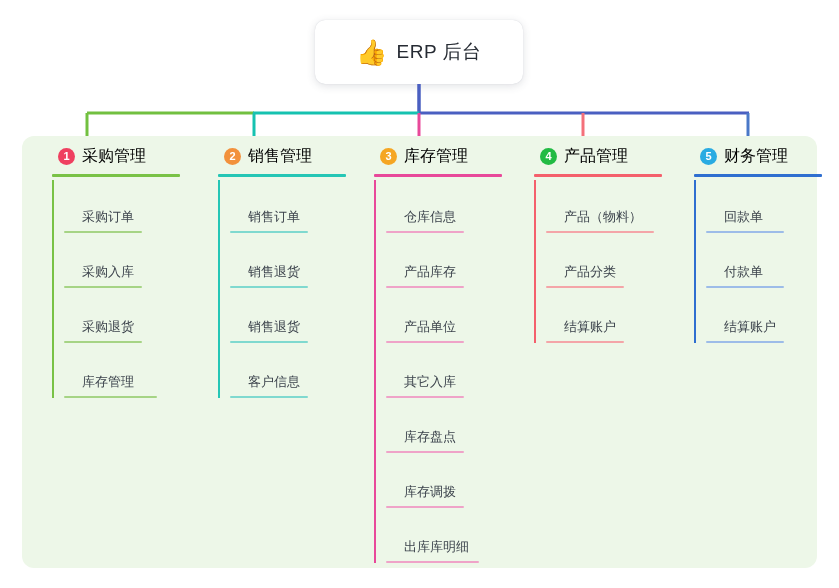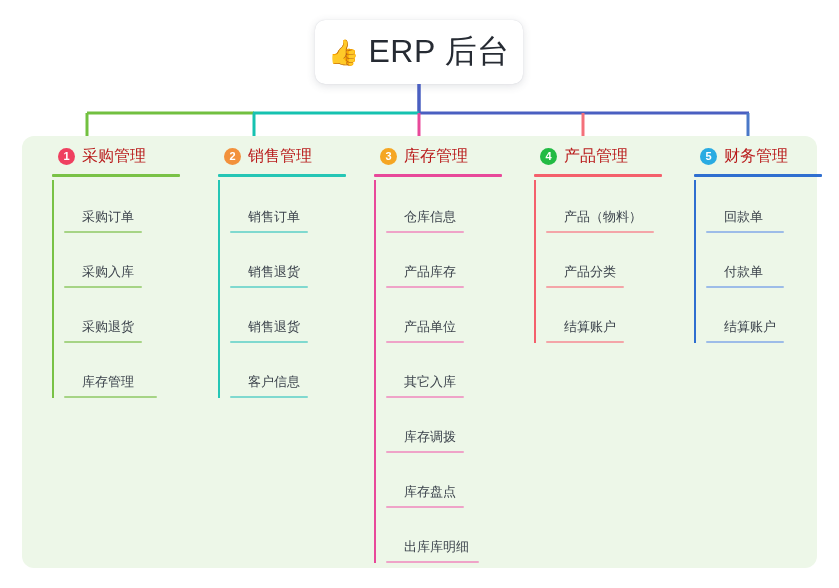--- a/index.html
+++ b/index.html
@@ -37,21 +37,21 @@
     justify-content: center;
     gap: 9px;
     box-sizing: border-box;
   }
   .root-emoji {
     font-size: 25px;
     line-height: 1;
     font-family: "DejaVu Sans", sans-serif;
   }
   .root-title {
-    font-size: 32px;
+    font-size: 19px;
     color: #262b33;
     letter-spacing: 0.5px;
     white-space: nowrap;
   }
 
   
   #connectors {
     position: absolute;
     left: 0;
     top: 0;
@@ -99,21 +99,21 @@
     border-radius: 50%;
     color: #ffffff;
     font-size: 11px;
     line-height: 17px;
     text-align: center;
     font-weight: bold;
     flex: 0 0 auto;
   }
   .col-title {
     font-size: 16px;
-    color: #b91c1c;
+    color: #000000;
     white-space: nowrap;
   }
   .col-underline {
     position: absolute;
     left: 12px;
     top: 38px;
     width: 128px;
     height: 3px;
     border-radius: 1px;
   }
@@ -247,25 +247,25 @@
           </div>
           <div class="item">
             <span class="item-label">产品单位</span>
             <div class="item-underline" style="background: rgb(239, 163, 200); width: 78px;"></div>
           </div>
           <div class="item">
             <span class="item-label">其它入库</span>
             <div class="item-underline" style="background: rgb(239, 163, 200); width: 78px;"></div>
           </div>
           <div class="item">
+            <span class="item-label">库存盘点</span>
+            <div class="item-underline" style="background: rgb(239, 163, 200); width: 78px;"></div>
+          </div>
+          <div class="item">
             <span class="item-label">库存调拨</span>
-            <div class="item-underline" style="background: rgb(239, 163, 200); width: 78px;"></div>
-          </div>
-          <div class="item">
-            <span class="item-label">库存盘点</span>
             <div class="item-underline" style="background: rgb(239, 163, 200); width: 78px;"></div>
           </div>
           <div class="item">
             <span class="item-label">出库库明细</span>
             <div class="item-underline" style="background: rgb(239, 163, 200); width: 93px;"></div>
           </div>
         </div>
       </div>
       <div class="column" style="left: 500px;">
         <div class="col-header">

